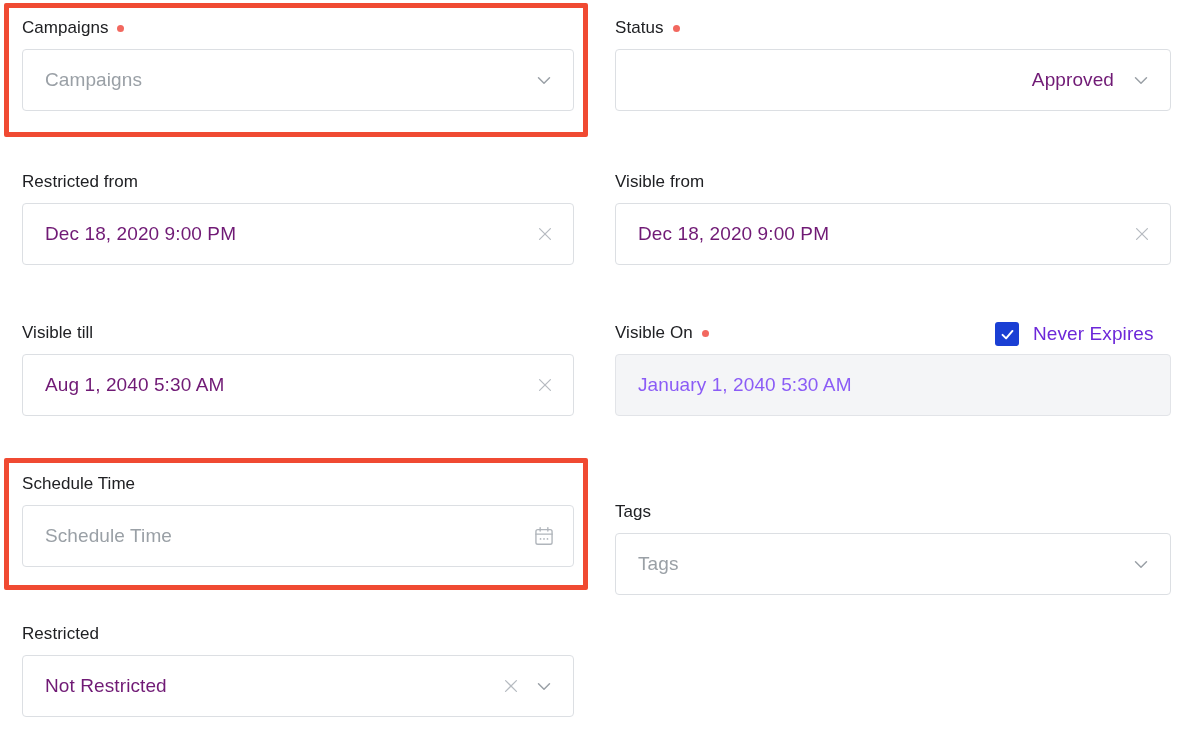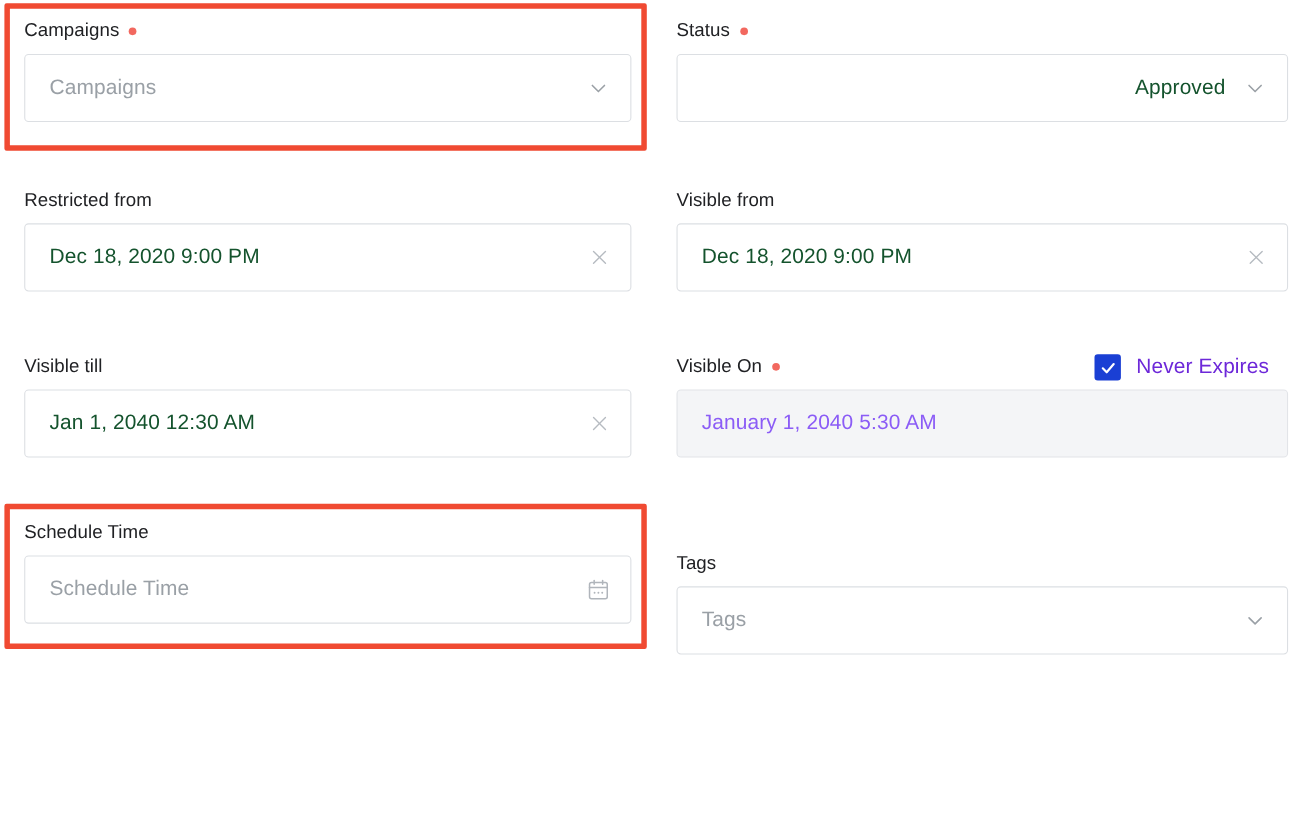--- a/index.html
+++ b/index.html
@@ -58,21 +58,21 @@
     padding: 0 18px 0 22px;
     position: relative;
   }
   .control.disabled {
     background: #f4f5f7;
     border-color: #e2e4e8;
   }
   .control-text {
     font-size: 19px;
     line-height: 24px;
-    color: #14532d;
+    color: #701a75;
     letter-spacing: 0.1px;
     flex: 1 1 auto;
     overflow: hidden;
     white-space: nowrap;
   }
   .control-text.placeholder {
     color: #9aa0a6;
   }
   .control-text.muted {
     color: #8b5cf6;
@@ -161,21 +161,21 @@
         </svg>
       </span>
     </div>
   </div>
 
   <div class="field" style="left:22px; top:323px; width:552px;">
     <div class="field-label">
       <span>Visible till</span>
     </div>
     <div class="control">
-      <span class="control-text">Jan 1, 2040 12:30 AM</span>
+      <span class="control-text">Aug 1, 2040 5:30 AM</span>
       <span class="icon icon-clear icon-gap">
         <svg viewBox="0 0 24 24" width="20" height="20" fill="none" stroke="currentColor" stroke-width="1.5" stroke-linecap="round">
           <line x1="5.5" y1="5.5" x2="18.5" y2="18.5"></line>
           <line x1="18.5" y1="5.5" x2="5.5" y2="18.5"></line>
         </svg>
       </span>
     </div>
   </div>
 
   <div class="field" style="left:22px; top:474px; width:552px;">
@@ -191,20 +191,39 @@
           <line x1="7.8" y1="3" x2="7.8" y2="6.6"></line>
           <line x1="16.2" y1="3" x2="16.2" y2="6.6"></line>
           <circle cx="8.2" cy="15.2" r="0.95" fill="currentColor" stroke="none"></circle>
           <circle cx="12" cy="15.2" r="0.95" fill="currentColor" stroke="none"></circle>
           <circle cx="15.8" cy="15.2" r="0.95" fill="currentColor" stroke="none"></circle>
         </svg>
       </span>
     </div>
   </div>
 
+  <div class="field" style="left:22px; top:624px; width:552px;">
+    <div class="field-label">
+      <span>Restricted</span>
+    </div>
+    <div class="control">
+      <span class="control-text">Not Restricted</span>
+      <span class="icon icon-clear icon-gap">
+        <svg viewBox="0 0 24 24" width="20" height="20" fill="none" stroke="currentColor" stroke-width="1.5" stroke-linecap="round">
+          <line x1="5.5" y1="5.5" x2="18.5" y2="18.5"></line>
+          <line x1="18.5" y1="5.5" x2="5.5" y2="18.5"></line>
+        </svg>
+      </span>
+      <span class="icon icon-chevron" style="margin-left:12px;">
+        <svg viewBox="0 0 24 24" width="22" height="22" fill="none" stroke="currentColor" stroke-width="1.6" stroke-linecap="round" stroke-linejoin="round">
+          <polyline points="6 9.5 12 15.5 18 9.5"></polyline>
+        </svg>
+      </span>
+    </div>
+  </div>
 
   <div class="field" style="left:615px; top:18px; width:556px;text-align:right;">
     <div class="field-label">
       <span>Status</span>
       <span class="req-dot"></span>
     </div>
     <div class="control">
       <span class="control-text">Approved</span>
       <span class="icon icon-chevron icon-gap">
         <svg viewBox="0 0 24 24" width="22" height="22" fill="none" stroke="currentColor" stroke-width="1.6" stroke-linecap="round" stroke-linejoin="round">

